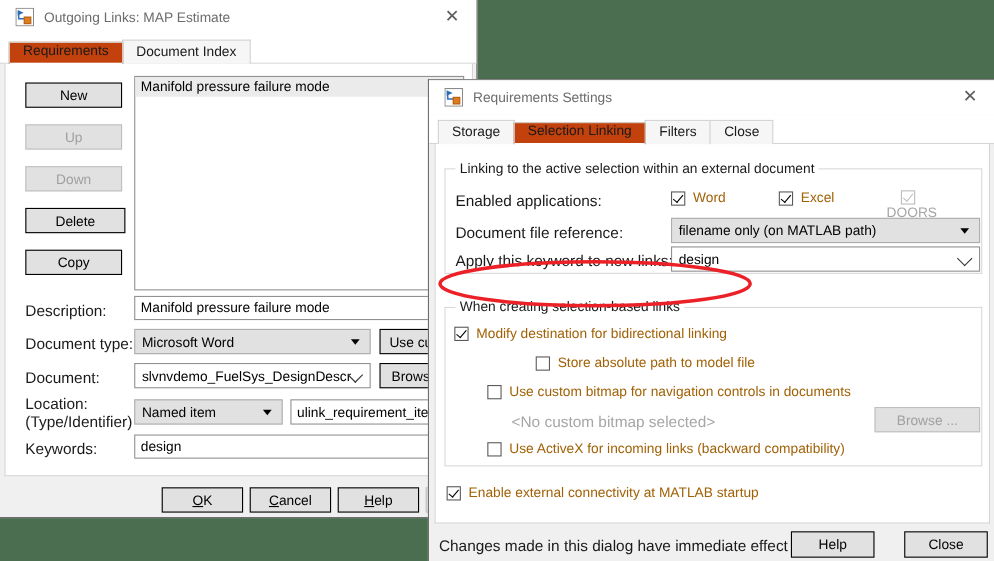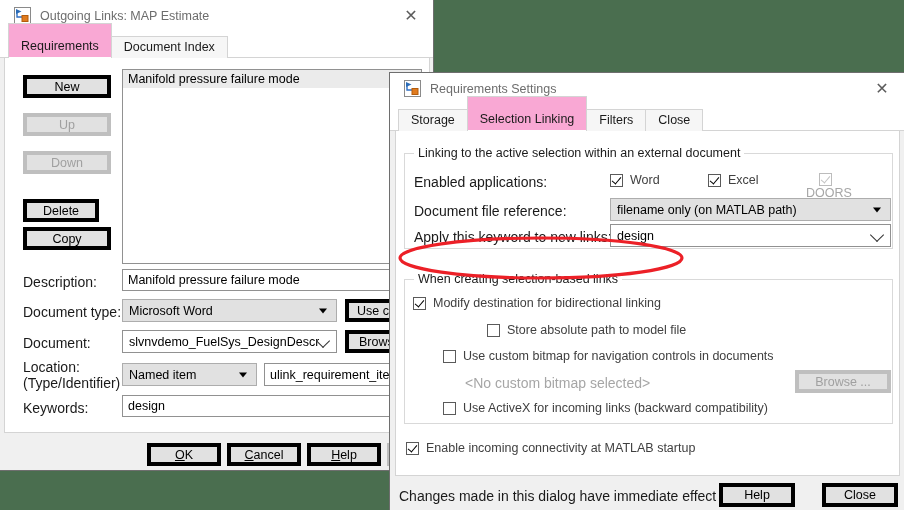--- a/index.html
+++ b/index.html
@@ -84,23 +84,23 @@
     border: 1px solid #d4d4d4;
     border-bottom: none;
     background: #f6f6f6;
     margin-right: -1px;
     position: relative;
     z-index: 1;
     white-space: nowrap;
     cursor: default;
   }
   .tab.active {
-    background: #f9a8d4;
+    background: #c2410c;
     z-index: 3;
-    padding-top: 15px;
+    padding-top: 0;
     padding-bottom: 5px;
     border-color: #d4d4d4;
   }
   .tab.active::after {
     content: "";
     position: absolute;
     left: 0; right: 0; bottom: -1px;
     height: 2px;
     background: #ffffff;
   }
@@ -109,21 +109,21 @@
     background: #ffffff;
     border: 1px solid #d4d4d4;
     border-top: none;
     box-sizing: border-box;
     position: relative;
   }
 
   
   .btn {
     background: #e1e1e1;
-    border: 4px solid #000000;
+    border: 1px solid #000000;
     font-size: 12.5px;
     color: #000;
     text-align: right;
     box-sizing: border-box;
     cursor: default;
     display: flex;
     align-items: center;
     justify-content: center;
     font-family: "Liberation Sans", sans-serif;
   }
@@ -254,21 +254,21 @@
     top: 0px;
     width: 4px;
     height: 8px;
     border-right: 1.7px solid #000;
     border-bottom: 1.7px solid #000;
     transform: rotate(40deg);
   }
   .cb .box.dimbox .tick { border-color: #c3c3c3; }
   .cb .cbl {
     font-size: 12.5px;
-    color: #404040;
+    color: #a16207;
     white-space: nowrap;
   }
   .cb .cbl.dim { color: #a6a6a6; }
 
   
   .annot-ellipse {
     position: absolute;
     pointer-events: none;
     z-index: 40;
   }
@@ -306,21 +306,21 @@
 
       <div class="btn" style="position:absolute; left:18px; top:17px; width:88px; height:23px;">
         <span>New</span>
       </div>
       <div class="btn disabled" style="position:absolute; left:18px; top:55px; width:88px; height:23px;">
         <span>Up</span>
       </div>
       <div class="btn disabled" style="position:absolute; left:18px; top:93px; width:88px; height:23px;">
         <span>Down</span>
       </div>
-      <div class="btn" style="position:absolute; left:18px; top:141px; width:76px; height:23px;">
+      <div class="btn" style="position:absolute; left:18px; top:131px; width:91px; height:23px;">
         <span>Delete</span>
       </div>
       <div class="btn" style="position:absolute; left:18px; top:169px; width:88px; height:23px;">
         <span>Copy</span>
       </div>
 
       <div class="listbox" style="position:absolute; left:117px; top:11px; width:300px; height:195px;">
         <div class="listrow">
           <span>Manifold pressure failure mode</span>
         </div>
@@ -474,21 +474,21 @@
         <div class="cb" style="left:38px; top:121px;">
           <span class="box"></span>
           <span class="cbl">Use ActiveX for incoming links (backward compatibility)</span>
         </div>
       </div>
 
       <div class="cb" style="left:10px; top:310px;">
         <span class="box">
             <span class="tick"></span>
           </span>
-        <span class="cbl">Enable incoming connectivity at MATLAB startup</span>
+        <span class="cbl">Enable external connectivity at MATLAB startup</span>
       </div>
     </div>
 
     <div class="label" style="position:absolute; left:9px; top:415px;">Changes made in this dialog have immediate effect</div>
     <div class="btn" style="position:absolute; left:329px; top:410px; width:76px; height:24px;">
       <span>Help</span>
     </div>
     <div class="btn" style="position:absolute; left:432px; top:410px; width:76px; height:24px;">
       <span>Close</span>
     </div>

